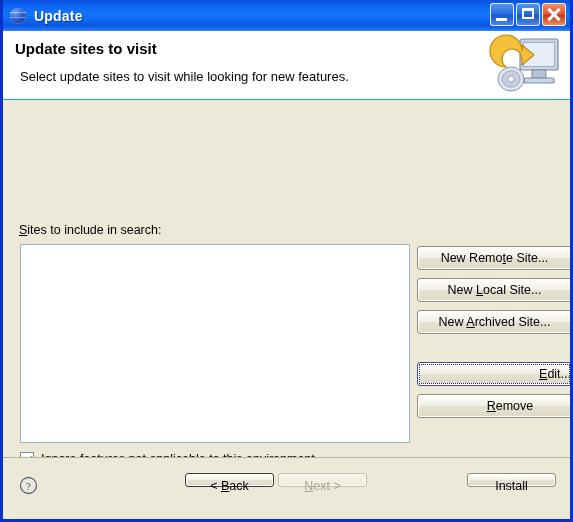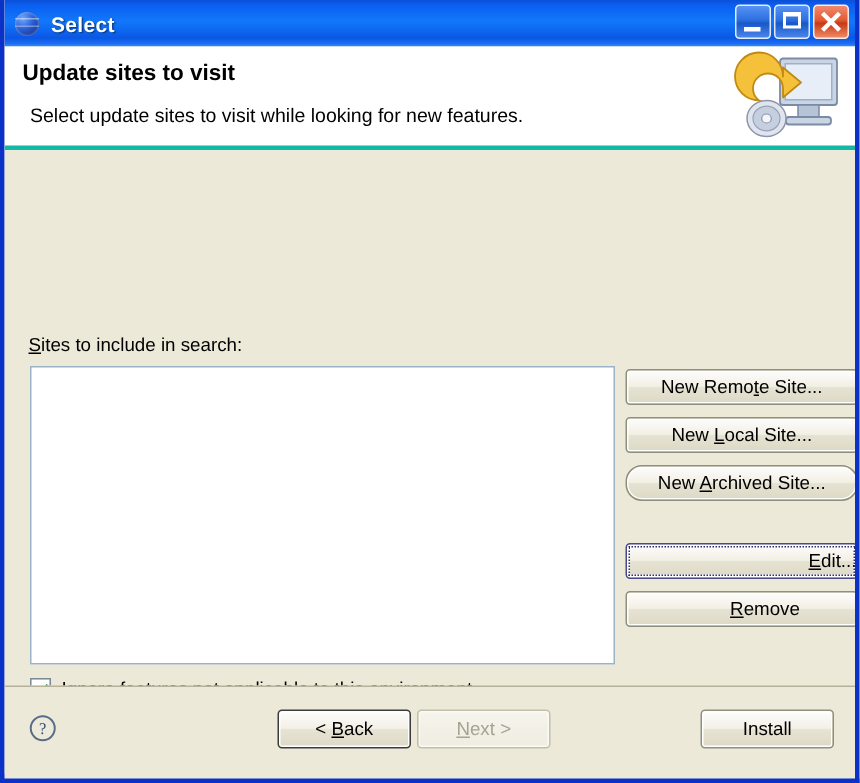--- a/index.html
+++ b/index.html
@@ -109,21 +109,21 @@
     background: #ffffff;
   }
   .winbtn.close .x1 { transform: rotate(45deg); }
   .winbtn.close .x2 { transform: rotate(-45deg); }
 
   
   #header {
     position: relative;
     height: 69px;
     background: #ffffff;
-    border-bottom: 3px solid #14b8a6;
+    border-bottom: 1px solid #14b8a6;
     box-sizing: border-box;
   }
   #header-title {
     position: absolute;
     left: 12px; top: 9px;
     font-size: 15px;
     font-weight: bold;
     color: #000000;
   }
   #header-desc {
@@ -185,21 +185,21 @@
   }
   .side-btn.focused .focus-ring {
     position: absolute;
     left: 1px; top: 1px; right: 1px; bottom: 1px;
     border: 1px dotted #2b2b6e;
     pointer-events: none;
   }
 
   #btn-new-remote { top: 146px; }
   #btn-new-local  { top: 178px; }
-  #btn-new-arch   { top: 210px; border-radius: 11px; }
+  #btn-new-arch   { top: 210px; }
   #btn-edit       { top: 262px; text-align: right; }
   #btn-remove     { top: 294px; padding-left: 31px; }
 
   .chk-row {
     position: absolute;
     left: 17px;
     display: flex;
     align-items: center;
     font-size: 12.5px;
     color: #000;
@@ -235,21 +235,21 @@
   }
   #help-icon {
     position: absolute;
     left: 16px; top: 18px;
     width: 19px; height: 19px;
   }
   .foot-btn {
     position: absolute;
     top: 15px;
     width: 89px;
-    height: 26px;
+    height: 14px;
     box-sizing: border-box;
     font-family: "Liberation Sans", sans-serif;
     font-size: 12.5px;
     color: #000;
     background: linear-gradient(to bottom, #fdfdfc 0%, #f3f0e6 48%, #e7e3d3 52%, #ded9c6 100%);
     border: 1px solid #8f8f7d;
     border-radius: 3px;
     box-shadow: inset 0 0 0 1px #ffffff;
     cursor: default;
     padding: 0;
@@ -268,21 +268,21 @@
   #btn-finish { left: 371px; }
   #btn-cancel { left: 464px; }
 </style>
 </head>
 <body>
 
 <div id="window">
 
   <div id="titlebar">
     <div id="app-sphere"></div>
-    <div id="title-text">Select</div>
+    <div id="title-text">Update</div>
     <div id="win-buttons">
       <div class="winbtn min"></div>
       <div class="winbtn max"></div>
       <div class="winbtn close">
         <span class="x1"></span>
           <span class="x2"></span>
       </div>
     </div>
   </div>
 

